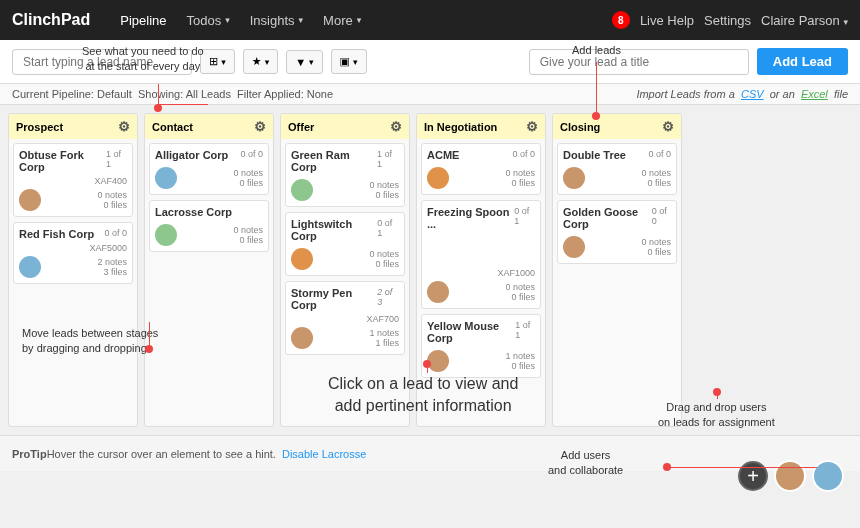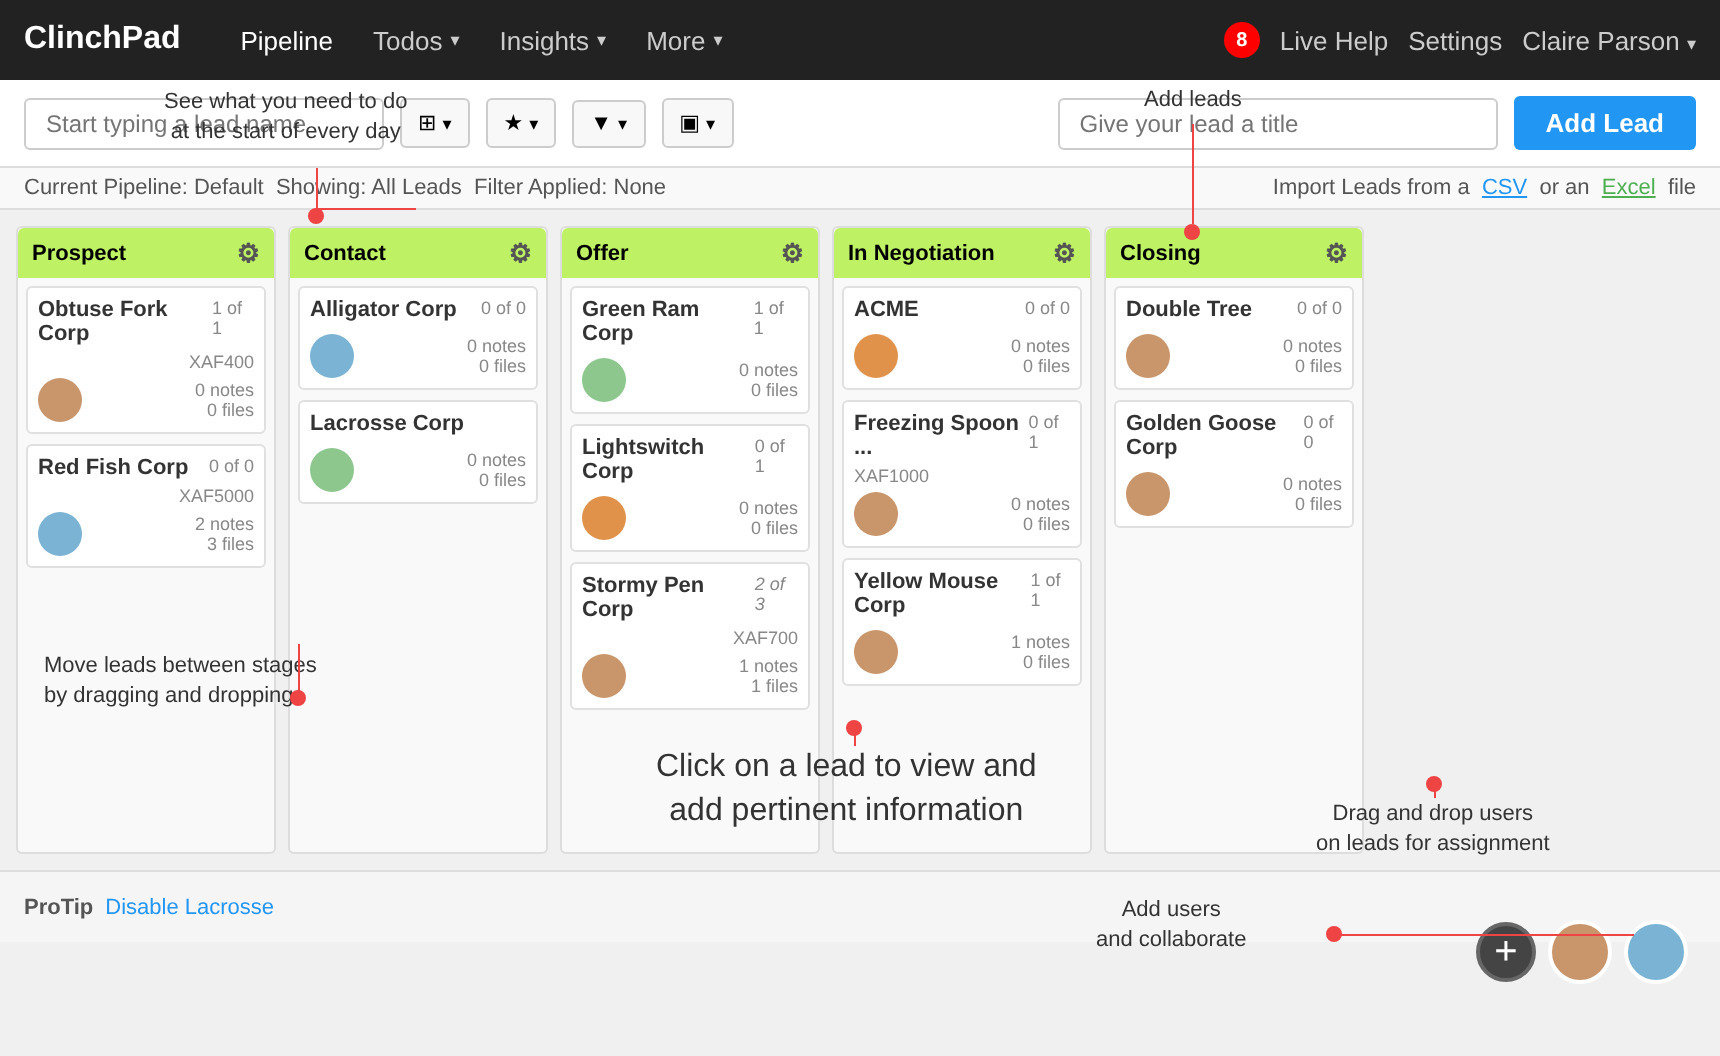--- a/index.html
+++ b/index.html
@@ -108,21 +108,21 @@
     .status-bar {
       background: #f9f9f9;
       border-bottom: 1px solid #ddd;
       padding: 4px 12px;
       font-size: 11px;
       color: #555;
       display: flex;
       align-items: center;
       justify-content: space-between;
     }
-    .import-link { font-size: 11px; color: #555; }
+    .import-link { font-size: 11px; color: #555; font-style: italic; }
     .csv-link { color: #2196F3; text-decoration: underline; cursor: pointer; }
     .excel-link { color: #4CAF50; text-decoration: underline; cursor: pointer; }
 
     
     .pipeline-area {
       display: flex;
       padding: 8px;
       gap: 6px;
       background: #f0f0f0;
       height: 330px;
@@ -137,21 +137,21 @@
       display: flex;
       flex-direction: column;
     }
     .col-header {
       display: flex;
       align-items: center;
       justify-content: space-between;
       padding: 5px 7px;
       font-size: 12px;
       font-weight: bold;
-      background: #bef264;
+      background: #fef9c3;
       border-radius: 3px 3px 0 0;
     }
     .col-header .gear { color: #555; font-size: 13px; cursor: pointer; }
     .col-body { padding: 4px; flex: 1; overflow-y: auto; }
 
     
     .lead-card {
       background: #fff;
       border: 1px solid #e0e0e0;
       border-radius: 3px;
@@ -418,21 +418,21 @@
             <div style="font-size:9px;color:#888;">0 notes</div>
             <div style="font-size:9px;color:#888;">0 files</div>
           </div>
         </div>
       </div>
         <div class="lead-card">
         <div style="display:flex;justify-content:space-between;align-items:flex-start;">
           <span class="lead-name">Freezing Spoon ...</span>
           <span style="font-size:9px;color:#888;">0 of 1</span>
         </div>
-        <div style="font-size:9px;color:#888;text-align:left;">XAF1000</div>
+        <div style="font-size:9px;color:#888;text-align:right;margin-top:35px;">XAF1000</div>
         <div style="display:flex;align-items:center;justify-content:space-between;margin-top:3px;">
           <span class="avatar-sm"></span>
           <div style="text-align:right;">
             <div style="font-size:9px;color:#888;">0 notes</div>
             <div style="font-size:9px;color:#888;">0 files</div>
           </div>
         </div>
       </div>
         <div class="lead-card">
         <div style="display:flex;justify-content:space-between;align-items:flex-start;">
@@ -483,20 +483,21 @@
             <div style="font-size:9px;color:#888;">0 files</div>
           </div>
         </div>
       </div>
       </div>
     </div>
   </div>
 
 <div class="bottom-bar">
   <span class="protip-label">ProTip</span>
+  <span> Hover the cursor over an element to see a hint.</span>
   <a class="disable-link">Disable Lacrosse</a>
 </div>
 
 <div class="users-area">
   <div class="add-user-btn">+</div>
   <div class="user-avatar"></div>
   <div class="user-avatar alt"></div>
 </div>
 
 <div style="position:absolute;top:0;left:0;width:860px;height:528px;pointer-events:none;">

